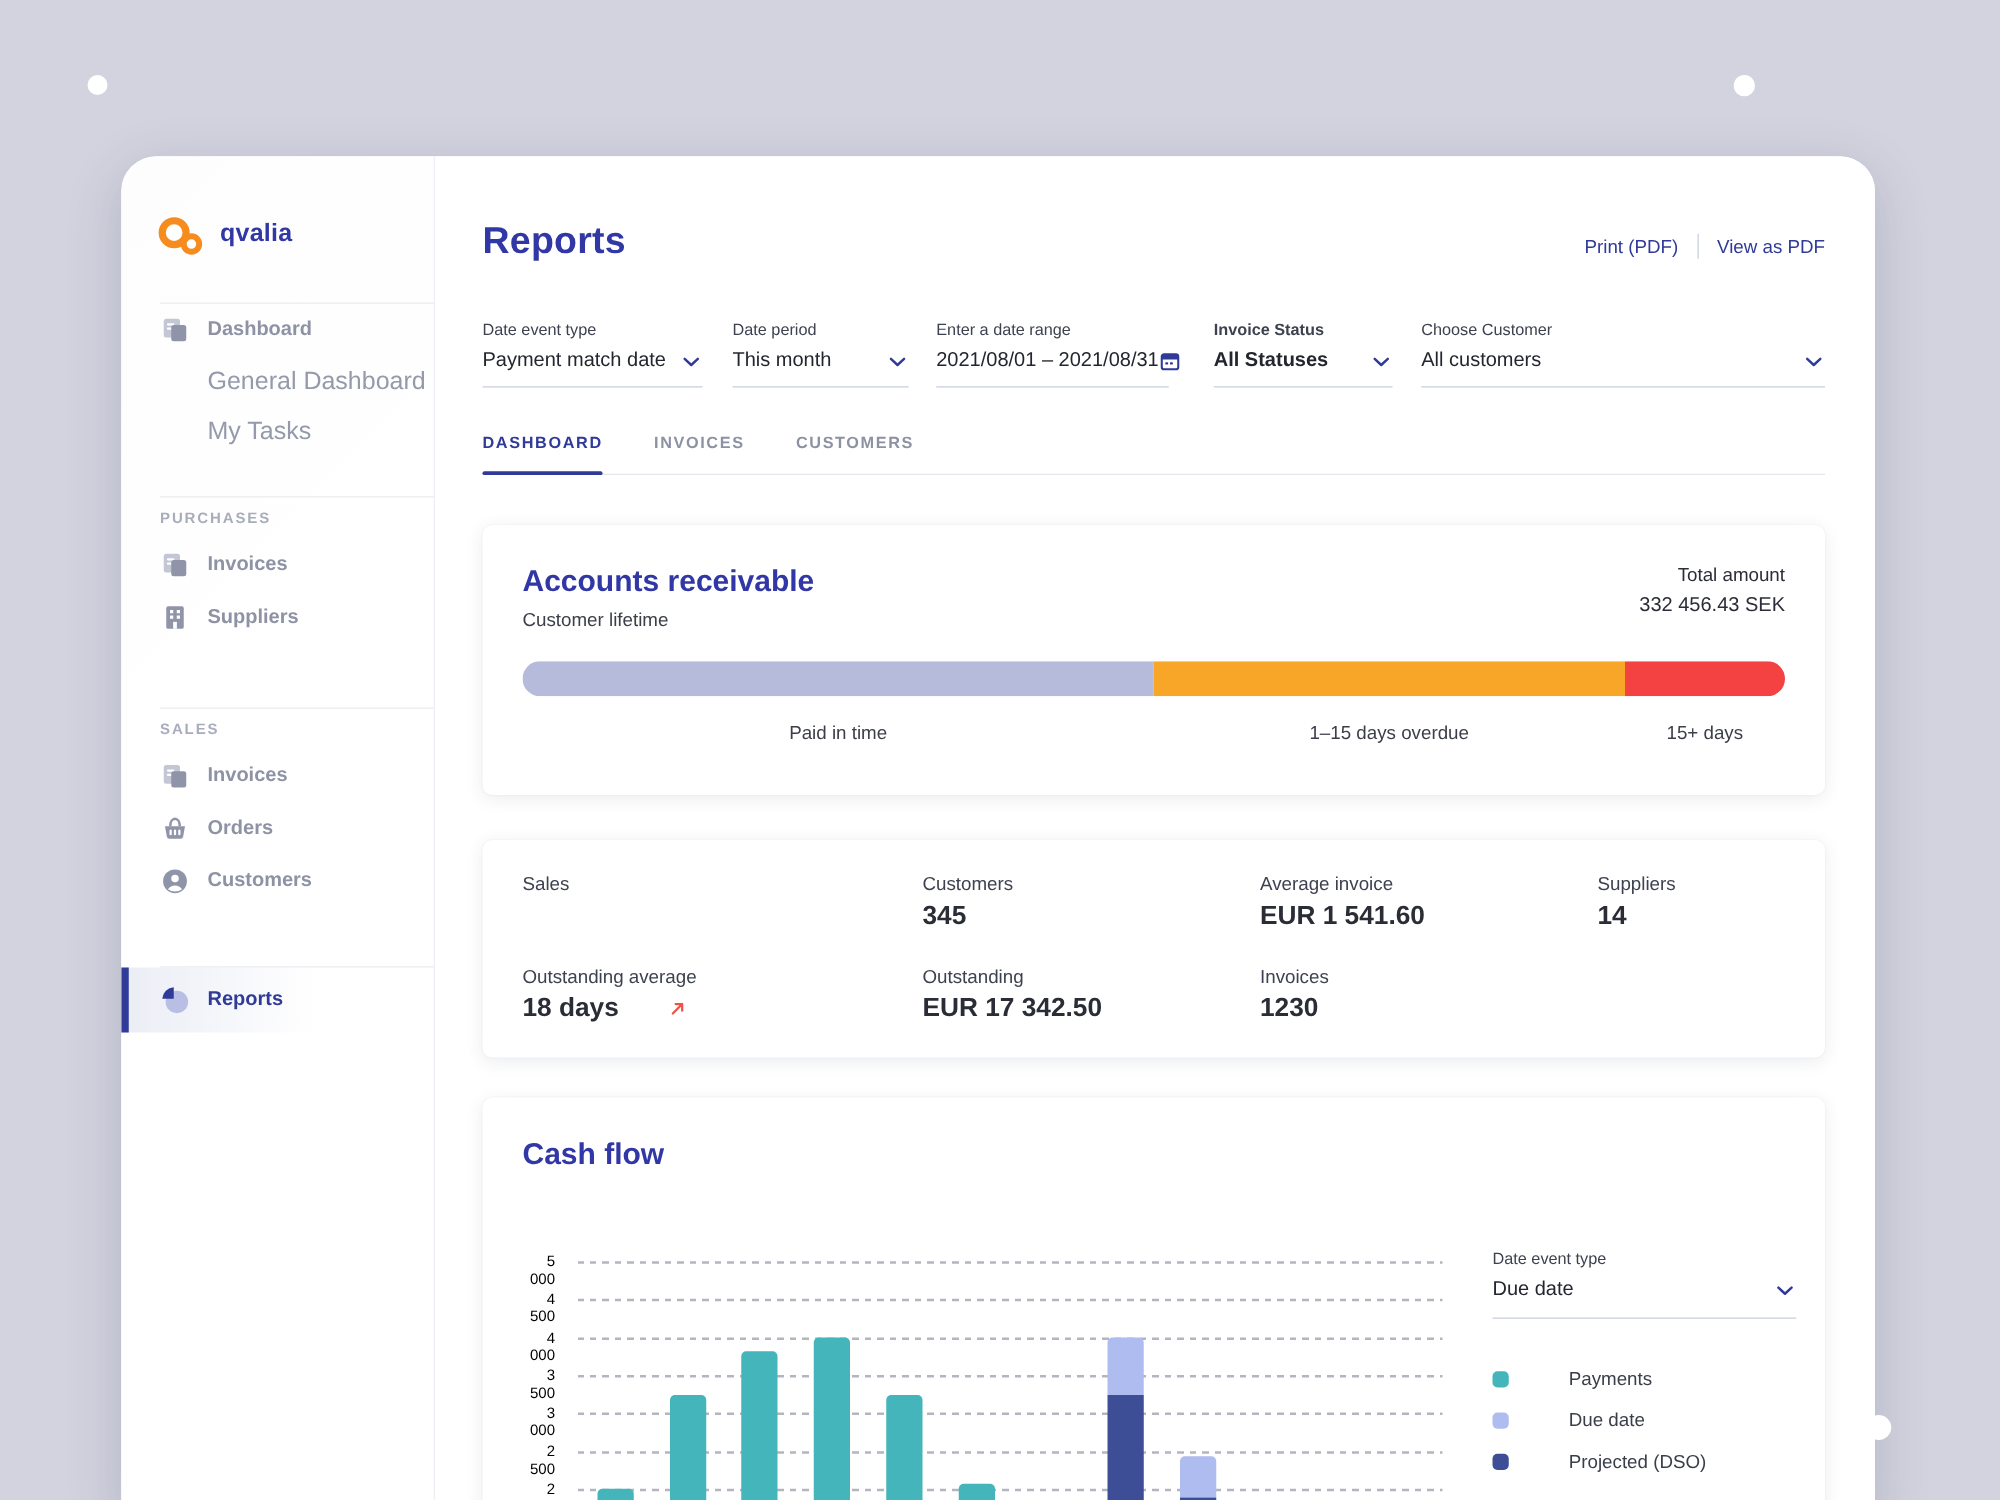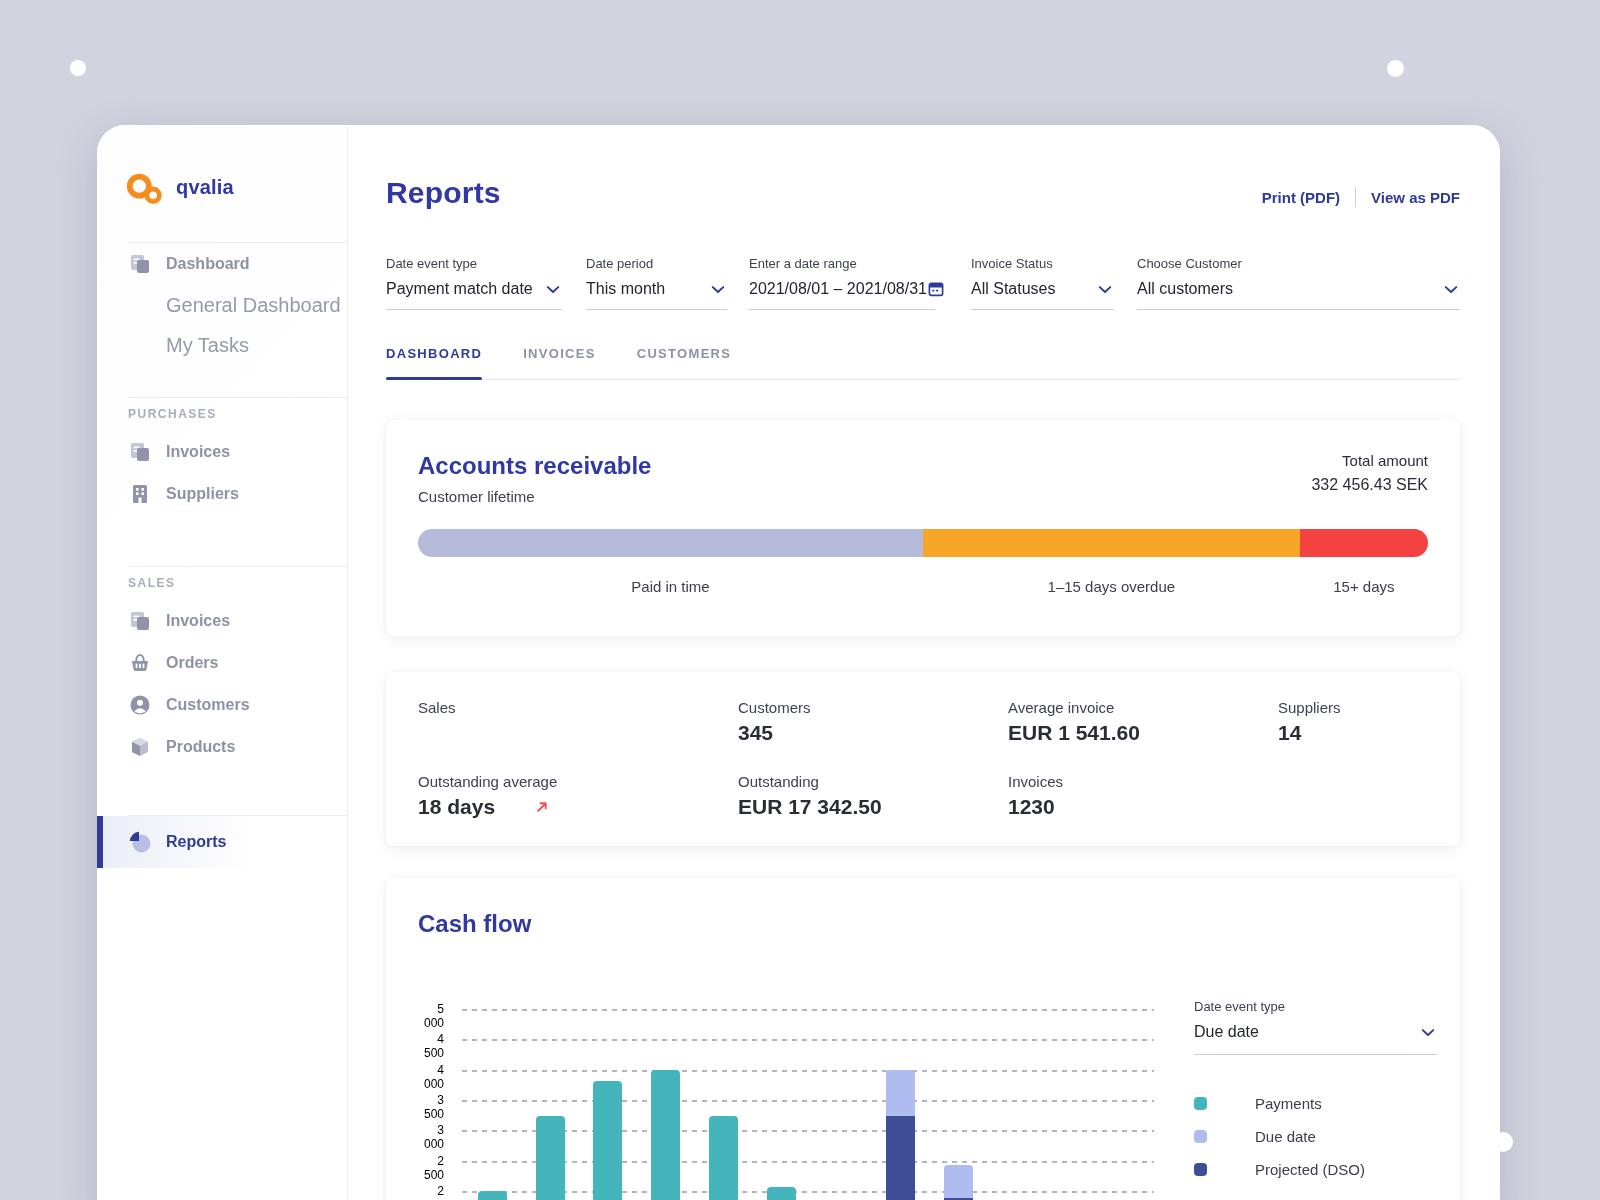--- a/index.html
+++ b/index.html
@@ -38,33 +38,33 @@
   .side-item.active { height:52px; position:relative;
       background:linear-gradient(90deg,#ebedf6 0%, rgba(255,255,255,0) 62%); }
   .side-item.active::before { content:""; position:absolute; left:0; top:0; bottom:0; width:6px; background:#2f3a99; }
   .side-item.active .lbl { color:#2f3a99; }
 
   
   .main { flex:1; padding:45px 40px 0 38px; position:relative; background:#fff; }
   .main-header { display:flex; align-items:flex-end; justify-content:space-between; height:40px; }
   .page-title { font-size:30px; font-weight:800; color:#3138a5; letter-spacing:.2px; }
   .pdf-links { display:flex; align-items:center; margin-bottom:3px; }
-  .pdf-links a { font-size:15px; font-weight:700; color:#2f3a99; cursor:pointer; text-decoration:none; }
+  .pdf-links a { font-size:15px; font-weight:400; color:#2f3a99; cursor:pointer; text-decoration:none; }
   .vsep { width:1px; height:20px; background:#c9cede; margin:0 15px; }
 
   .filters { display:flex; margin-top:46px; }
   .filter { flex:none; border-bottom:1px solid #c9cede; padding-bottom:9px; cursor:pointer; }
   .filter .f-label { font-size:13px; color:#3e4250; margin-bottom:7px; }
   .filter .f-row { display:flex; align-items:center; justify-content:space-between; height:22px; }
   .filter .f-value { font-size:16px; color:#23262e; white-space:nowrap; }
   .filter .f-icon svg { width:18px; height:18px; display:block; }
   .filter.f-0 { width:176px; margin-right:24px; }
   .filter.f-1 { width:141px; margin-right:22px; }
   .filter.f-2 { width:186px; margin-right:36px; }
-  .filter.f-3 { width:143px; margin-right:23px; }
+  .filter.f-3 { width:143px; margin-right:23px;font-weight:bold; }
   .filter.f-4 { flex:1; }
 
   .tabs { display:flex; margin-top:36px; border-bottom:1px solid #e6e7ed; }
   .tab { font-size:13px; font-weight:700; letter-spacing:1.3px; color:#8d92a3;
          padding-bottom:18px; margin-right:41px; position:relative; cursor:pointer; }
   .tab.active { color:#2f3a99; }
   .tab.active::after { content:""; position:absolute; left:0; right:0; bottom:-1px; height:3px;
                        background:#2f3a99; border-radius:2px; }
 
   .card { background:#fff; border-radius:8px; box-shadow:0 3px 14px rgba(45,50,90,.09), 0 0 0 1px rgba(45,50,90,.02);
@@ -201,30 +201,20 @@
           </div>
           <div class="side-item">
             <span class="icon">
               <svg viewBox="0 0 24 24">
                 <circle cx="12" cy="12" r="9.5" fill="#8f94a8"></circle>
                 <circle cx="12" cy="9.8" r="3" fill="#fff"></circle>
                 <path d="M6.3 18.3a7 7 0 0 1 11.4 0 9.5 9.5 0 0 1-11.4 0Z" fill="#fff"></path>
               </svg>
             </span>
             <span class="lbl">Customers</span>
-          </div>
-          <div class="side-item">
-            <span class="icon">
-              <svg viewBox="0 0 24 24">
-                <path d="M12 3l8 4v10l-8 4-8-4V7Z" fill="#b9bdcc"></path>
-                <path d="M12 3l8 4-8 4-8-4Z" fill="#d6d9e2"></path>
-                <path d="M12 11v10l-8-4V7Z" fill="#8f94a8"></path>
-              </svg>
-            </span>
-            <span class="lbl">Products</span>
           </div>
         </div>
         <div class="side-section sec-3">
           <div class="side-item active">
             <span class="icon">
               <svg viewBox="0 0 24 24">
                 <circle cx="13.5" cy="13.5" r="9" fill="#b9bfe4"></circle>
                 <path d="M11 11V1.8A10 10 0 0 0 1.8 11Z" fill="#2f3a99"></path>
               </svg>
             </span>

